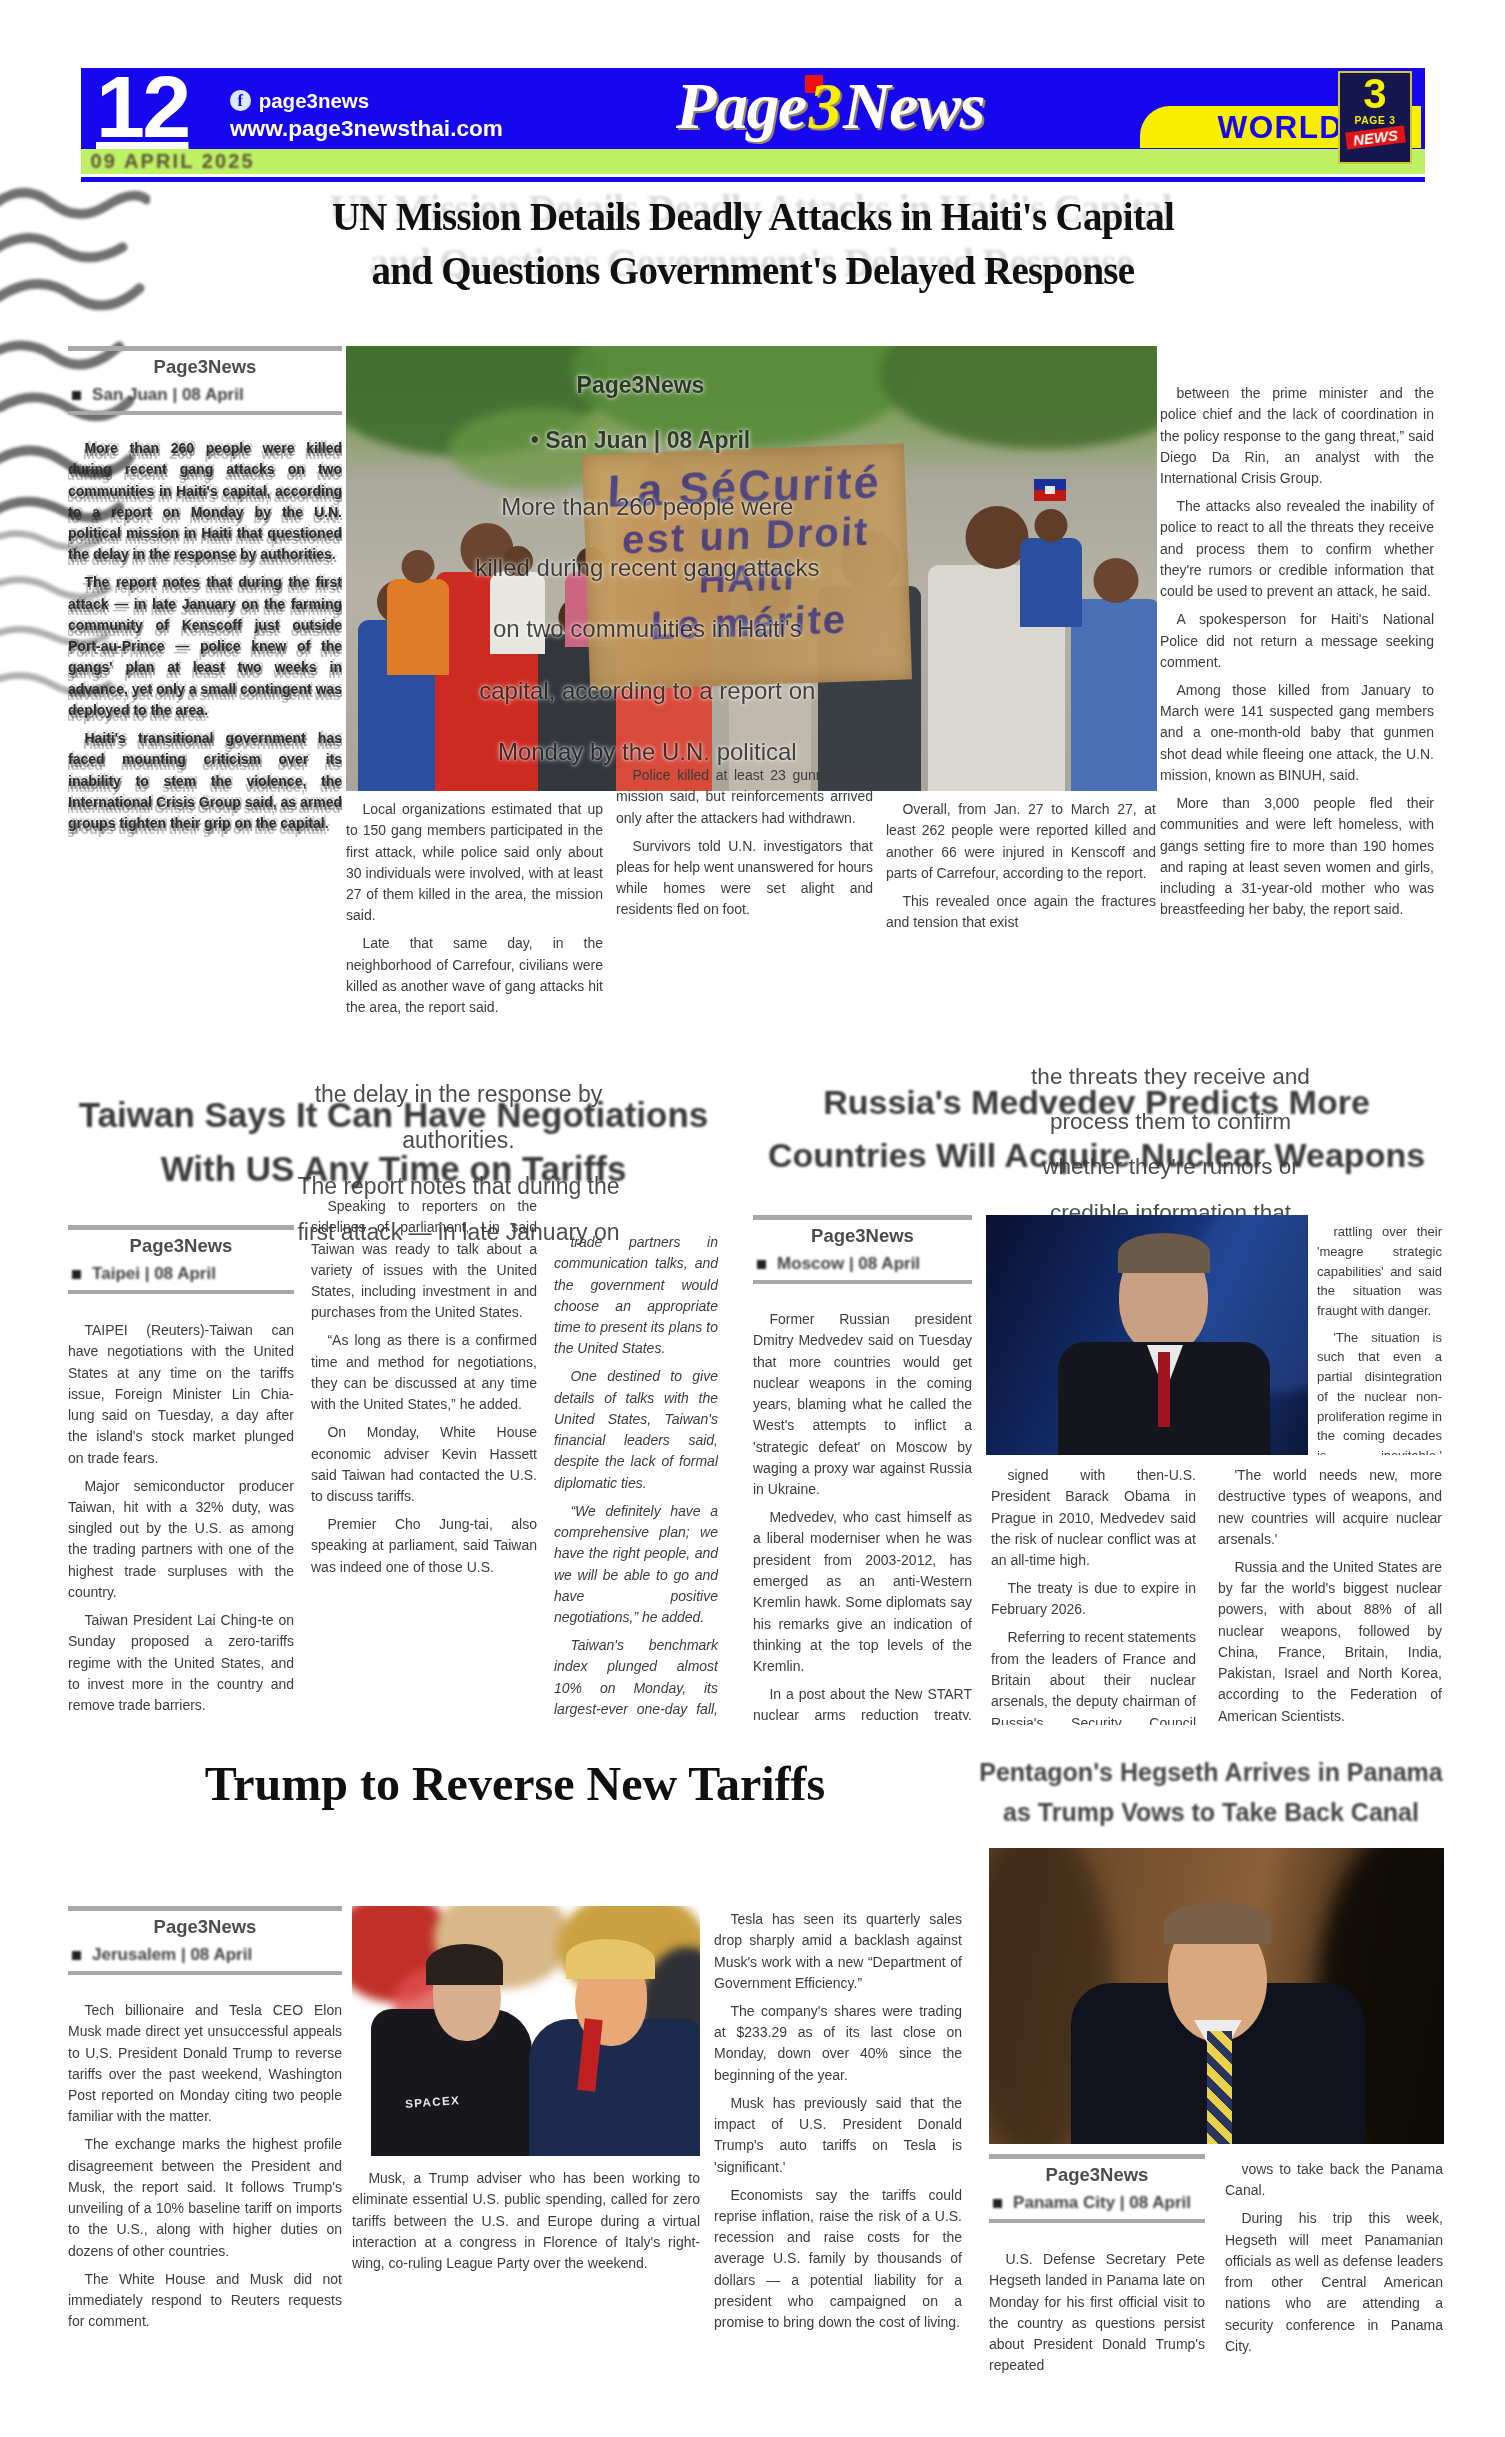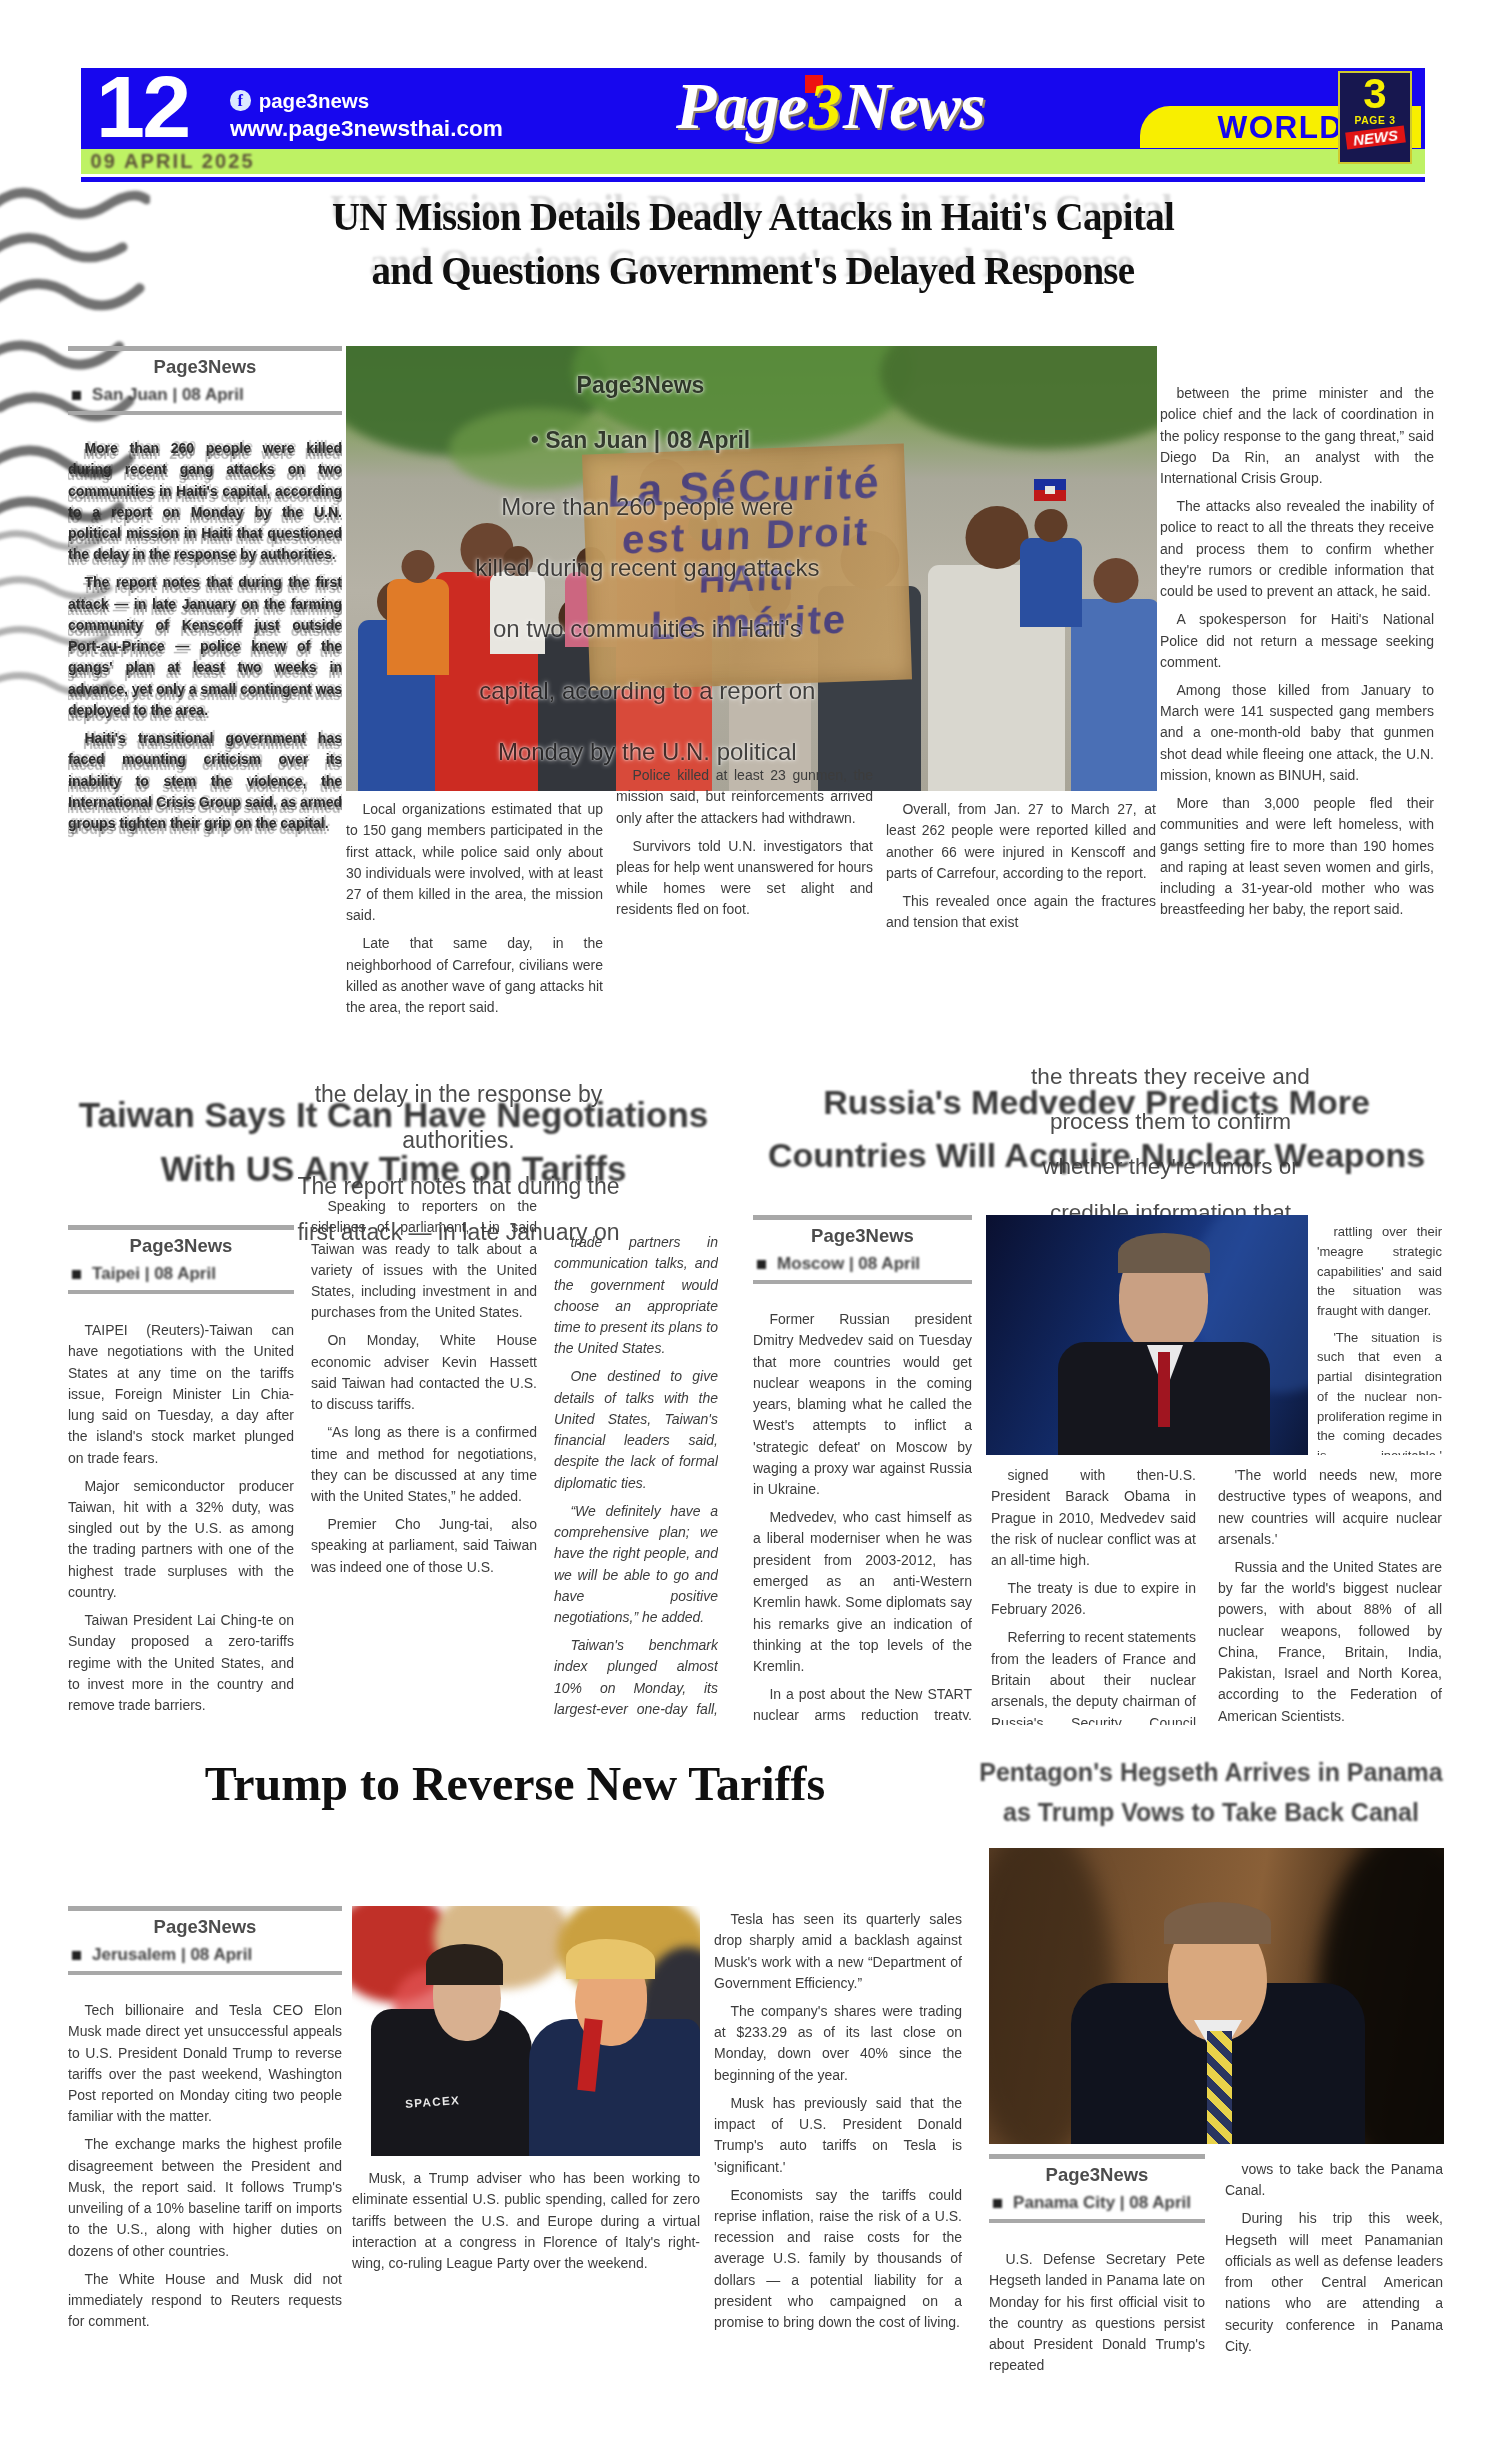--- a/index.html
+++ b/index.html
@@ -1,21 +1,21 @@
 <!DOCTYPE html>
 <html style="font-size:11px"><head>
 <meta charset="utf-8">
 <style>
   html,body{margin:0;padding:0;background:#ffffff;}
   #page{position:relative;width:1506px;height:2438px;background:#fff;overflow:hidden;
         font-family:"Liberation Sans",sans-serif;}
 
   
   .blue-bar{position:absolute;left:81px;top:68px;width:1344px;height:81px;background:#1707ee;}
-  .pageno{position:absolute;left:15px;top:-12.3px;font:bold 88px "Liberation Sans",sans-serif;color:#fff;letter-spacing:-2.7px;filter:blur(0.3px);}
+  .pageno{position:absolute;left:15px;top:-12.3px;font:bold 88px "Liberation Sans",sans-serif;color:#fff;letter-spacing:-2.7px;filter:blur(0.3px);text-decoration:underline;}
   .fb-row{position:absolute;left:149px;top:20.5px;display:flex;align-items:center;gap:8.2px;
           font:bold 20.5px "Liberation Sans",sans-serif;color:#fff;filter:blur(0.3px);}
   .fb-icon{display:inline-flex;align-items:center;justify-content:center;width:20.5px;height:20.5px;border-radius:50%;
            background:#dce9ff;color:#1707ee;font:bold 16.4px "Liberation Serif",serif;}
   .site{position:absolute;left:149px;top:48px;font:bold 22.6px "Liberation Sans",sans-serif;color:#fff;filter:blur(0.3px);}
   .logo{position:absolute;left:595px;top:0px;font-family:"Liberation Serif",serif;font-weight:bold;font-style:italic;
         font-size:66px;color:#fff;letter-spacing:-1.4px;text-shadow:2.1px 2.1px 0 rgba(250,235,0,.55);filter:blur(0.3px);}
   .logo3{color:#f8ef00;position:relative;padding:0 2.7px;}
   .logo3::before{content:"";position:absolute;left:-1.4px;top:5.5px;width:18px;height:18px;background:#ee1111;z-index:-1;}
   .world-tab{position:absolute;left:1059px;top:38px;width:281px;height:42px;background:#f8ef00;
@@ -212,22 +212,22 @@
       </div>
     <div class="rule2"></div>
   </div>
   <div class="bt" style="left:68px;top:1320px;width:226px;height:404px;">
     <p>TAIPEI (Reuters)-Taiwan can have negotiations with the United States at any time on the tariffs issue, Foreign Minister Lin Chia-lung said on Tuesday, a day after the island's stock market plunged on trade fears.</p>
     <p>Major semiconductor producer Taiwan, hit with a 32% duty, was singled out by the U.S. as among the trading partners with one of the highest trade surpluses with the country.</p>
     <p>Taiwan President Lai Ching-te on Sunday proposed a zero-tariffs regime with the United States, and to invest more in the country and remove trade barriers.</p>
   </div>
   <div class="bt" style="left:311px;top:1196px;width:226px;height:491px;">
     <p>Speaking to reporters on the sidelines of parliament, Lin said Taiwan was ready to talk about a variety of issues with the United States, including investment in and purchases from the United States.</p>
+    <p>“As long as there is a confirmed time and method for negotiations, they can be discussed at any time with the United States,” he added.</p>
     <p>On Monday, White House economic adviser Kevin Hassett said Taiwan had contacted the U.S. to discuss tariffs.</p>
-    <p>“As long as there is a confirmed time and method for negotiations, they can be discussed at any time with the United States,” he added.</p>
     <p>Premier Cho Jung-tai, also speaking at parliament, said Taiwan was indeed one of those U.S.</p>
   </div>
   <div class="bt" style="left:554px;top:1232px;width:164px;height:491px;font-style:italic;">
     <p>trade partners in communication talks, and the government would choose an appropriate time to present its plans to the United States.</p>
     <p>One destined to give details of talks with the United States, Taiwan's financial leaders said, despite the lack of formal diplomatic ties.</p>
     <p>“We definitely have a comprehensive plan; we have the right people, and we will be able to go and have positive negotiations,” he added.</p>
     <p>Taiwan's benchmark index plunged almost 10% on Monday, its largest-ever one-day fall, and slid again on Tuesday to its lowest level in months.</p>
   </div>
 
   <div class="ghost" style="left:979px;top:1054px;width:383px;font-size:22.6px;line-height:2.0;">the threats they receive and

